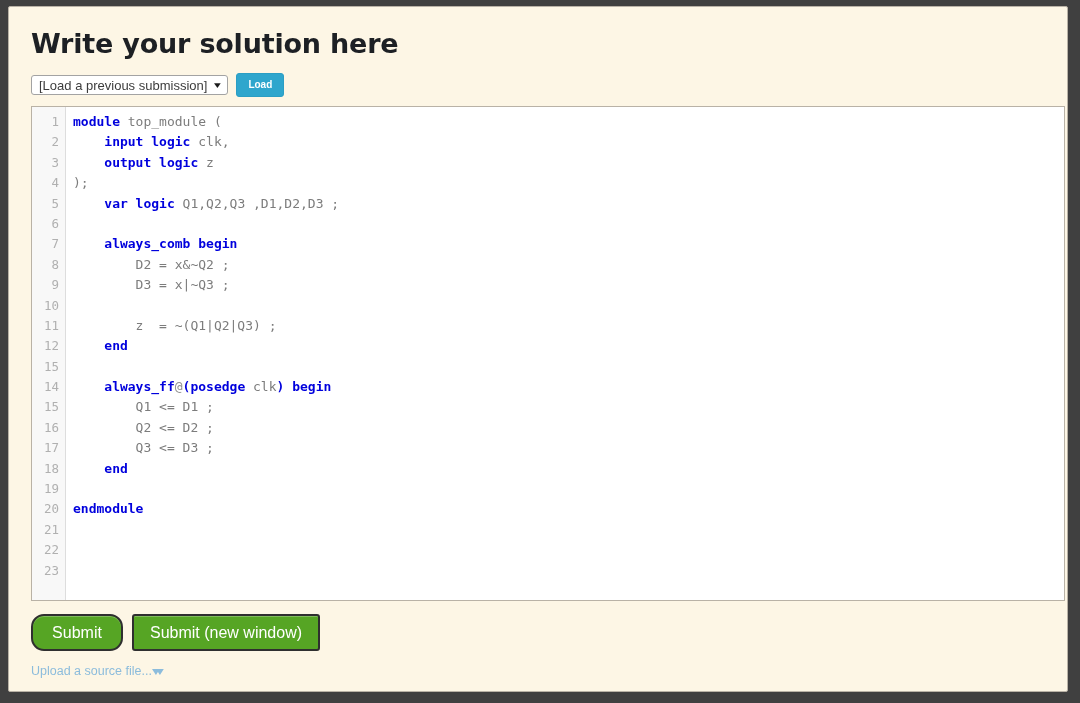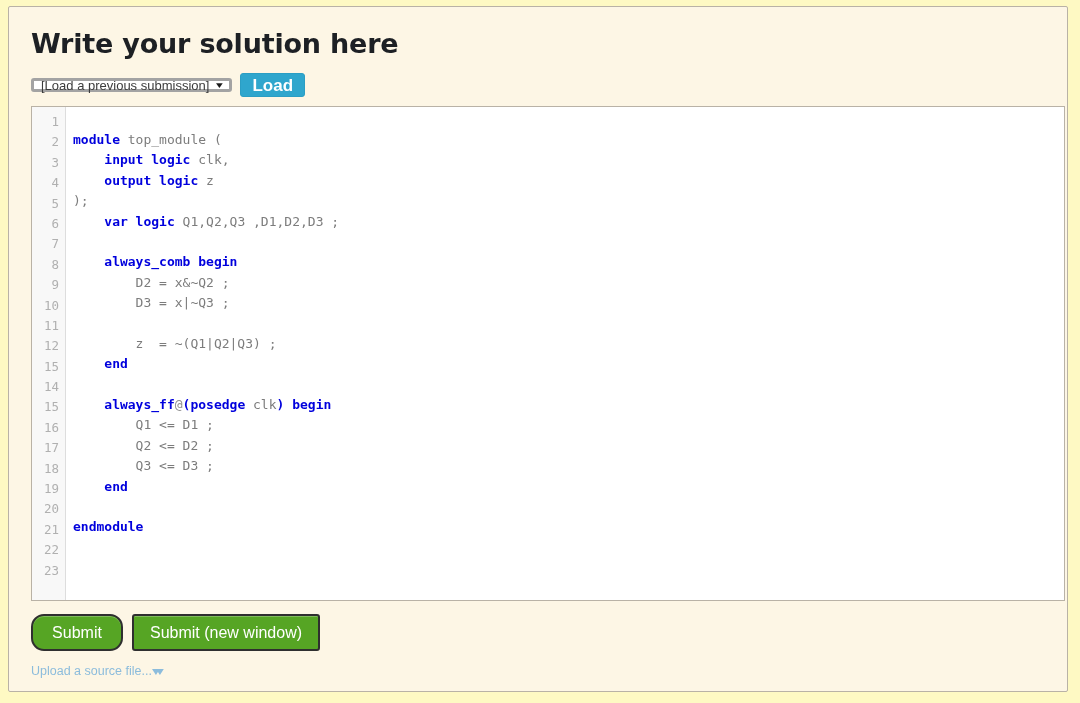--- a/index.html
+++ b/index.html
@@ -12,21 +12,21 @@
     height: 703px;
     background: #ffffff;
     font-family: "Liberation Sans", sans-serif;
     overflow: hidden;
   }
 
   #root {
     position: relative;
     width: 1080px;
     height: 703px;
-    background: #fef9c3;
+    background: #404040;
   }
 
   
   .panel {
     position: absolute;
     left: 8px;
     top: 6px;
     width: 1060px;
     height: 686px;
     box-sizing: border-box;
@@ -60,24 +60,24 @@
     margin-top: 12px;
     display: flex;
     align-items: center;
     gap: 8px;
     height: 24px;
   }
 
   .prev-select {
     position: relative;
     box-sizing: border-box;
-    height: 14px;
+    height: 20px;
     min-width: 194px;
     background: #ffffff;
-    border: 3px solid #a3a3a3;
+    border: 1px solid #a3a3a3;
     border-radius: 3px;
     display: flex;
     align-items: center;
     padding: 0 7px;
     font-size: 13px;
     color: #3c3c3c;
     font-family: "Liberation Sans", sans-serif;
     cursor: default;
   }
   .prev-select .sel-label {
@@ -93,21 +93,21 @@
   }
 
   .load-btn {
     box-sizing: border-box;
     height: 24px;
     padding: 0 11px;
     background: #2fa6cd;
     border: 1px solid #2b9ec4;
     border-radius: 3px;
     color: #ffffff;
-    font-size: 17px;
+    font-size: 10px;
     font-weight: bold;
     font-family: "Liberation Sans", sans-serif;
     display: flex;
     align-items: center;
     justify-content: center;
     cursor: pointer;
     line-height: 1;
   }
 
   
@@ -139,21 +139,21 @@
     height: 20.4px;
     line-height: 20.4px;
     padding-right: 6px;
     color: #b0b0b0;
     font-size: 12.5px;
     font-family: "DejaVu Sans Mono", monospace;
   }
 
   .code {
     flex: 1 1 auto;
-    padding-top: 23px;
+    padding-top: 5px;
     padding-left: 7px;
     box-sizing: border-box;
     background: #ffffff;
   }
   .code .cl {
     display: block;
     height: 20.4px;
     line-height: 20.4px;
     white-space: pre;
     color: #808080;

